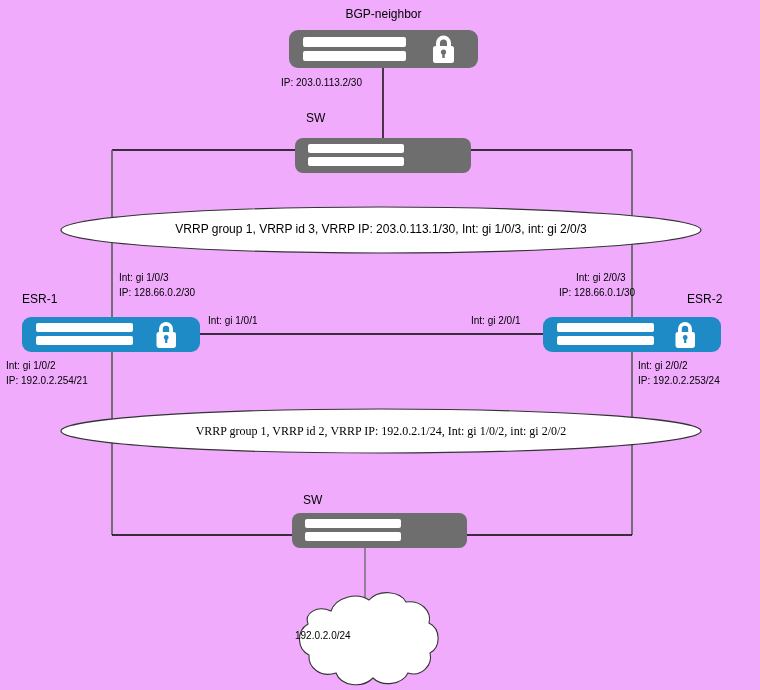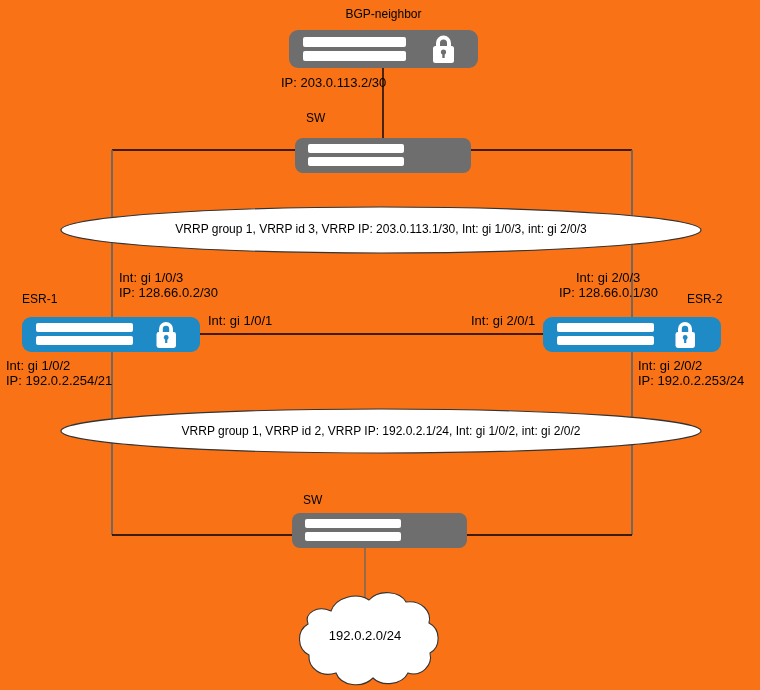--- a/index.html
+++ b/index.html
@@ -10,52 +10,51 @@
   }
   body {
     font-family: "Liberation Sans", sans-serif;
     color: #000000;
     -webkit-font-smoothing: antialiased;
   }
   #diagram-root {
     position: relative;
     width: 760px;
     height: 690px;
-    background: #f97316;
+    background: #f0abfc;
     overflow: hidden;
   }
   #diagram-svg {
     position: absolute;
     top: 0;
     left: 0;
     width: 760px;
     height: 690px;
   }
   .lbl {
     position: absolute;
-    font-size: 13px;
+    font-size: 10px;
     line-height: 14px;
     color: #000000;
     white-space: pre;
     pointer-events: none;
   }
   .lbl.ctr {
     text-align: center;
   }
   .node-title {
     font-size: 12px;
     line-height: 14px;
   }
   .ellipse-text {
     font-size: 12px;
     text-align: center;
   }
   .cloud-text {
-    font-size: 13px;
-    text-align: center;
+    font-size: 10px;
   }
 </style>
 </head>
 <body>
 
 <div id="diagram-root">
 
   <svg id="diagram-svg" viewBox="0 0 760 690" xmlns="http://www.w3.org/2000/svg">
 
     <g>
@@ -169,19 +168,19 @@
   <div class="lbl" style="left:208px; top:314px;">Int: gi 1/0/1</div>
 
   <div class="lbl" style="left:471px; top:314px;">Int: gi 2/0/1</div>
 
   <div class="lbl" style="left:6px; top:359px;">Int: gi 1/0/2</div>
   <div class="lbl" style="left:6px; top:374px;">IP: 192.0.2.254/21</div>
 
   <div class="lbl" style="left:638px; top:359px;">Int: gi 2/0/2</div>
   <div class="lbl" style="left:638px; top:374px;text-align:right;">IP: 192.0.2.253/24</div>
 
-  <div class="lbl ellipse-text" style="left:61px; top:424px; width:640px;">VRRP group 1, VRRP id 2, VRRP IP: 192.0.2.1/24, Int: gi 1/0/2, int: gi 2/0/2</div>
+  <div class="lbl ellipse-text" style="left:61px; top:424px; width:640px;font-family:Liberation Serif, serif;">VRRP group 1, VRRP id 2, VRRP IP: 192.0.2.1/24, Int: gi 1/0/2, int: gi 2/0/2</div>
 
   <div class="lbl node-title" style="left:303px; top:493px;">SW</div>
 
   <div class="lbl cloud-text" style="left:295px; top:629px; width:140px;">192.0.2.0/24</div>
 
 </div>
 
 </body></html>

